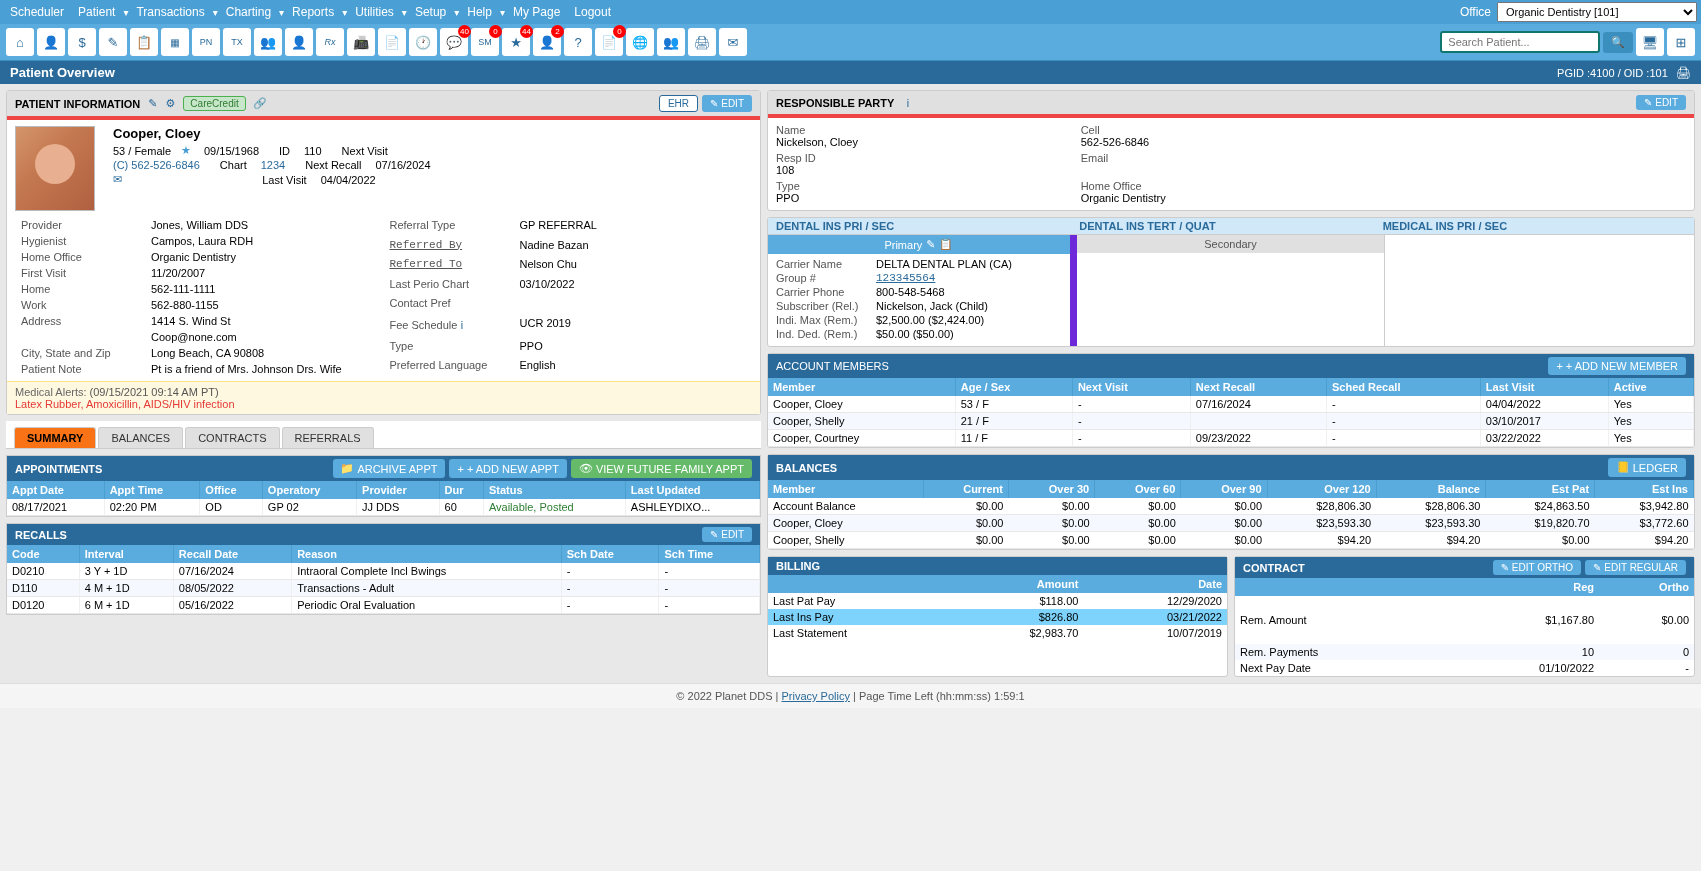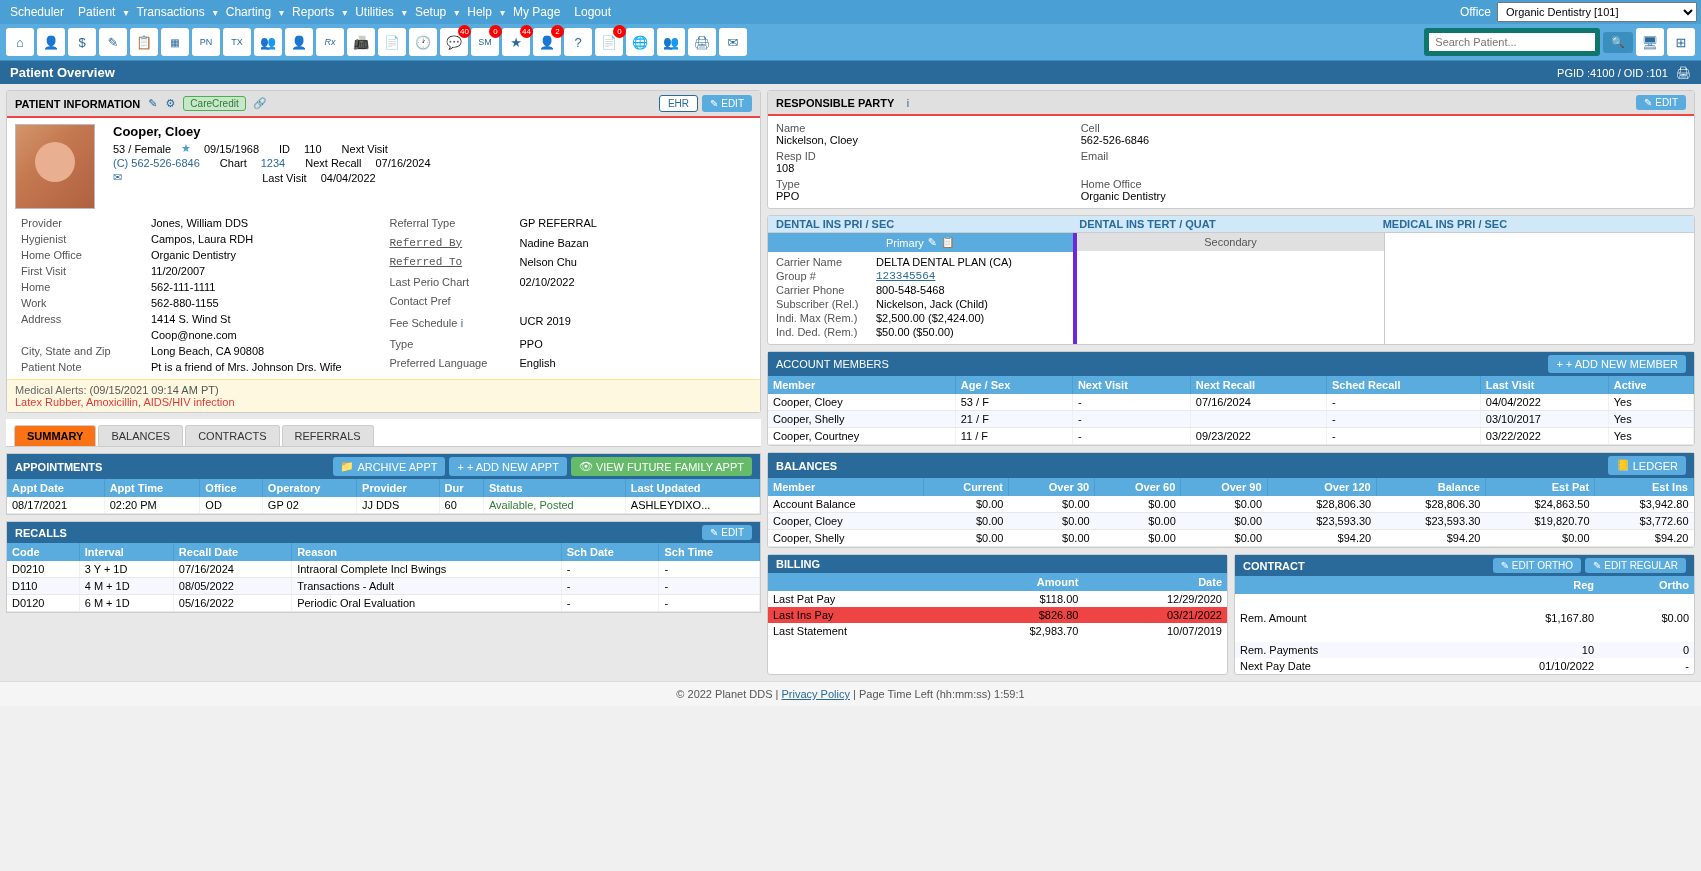--- a/index.html
+++ b/index.html
@@ -10,38 +10,38 @@
     .top-nav a { color: white; text-decoration: none; padding: 3px 6px; font-size: 12px; }
     .nav-arrow { color: white; font-size: 10px; }
     .office-label { color: white; margin-left: auto; font-size: 12px; }
     .office-select { margin-left: 4px; padding: 2px 4px; font-size: 11px; min-width: 200px; }
 
     
     .icon-toolbar { background: #5aabde; display: flex; align-items: center; padding: 4px 6px; gap: 3px; border-bottom: 1px solid #3a8fbe; }
     .toolbar-icon { width: 28px; height: 28px; background: #fff; border-radius: 3px; display: flex; align-items: center; justify-content: center; cursor: pointer; color: #2a6a9a; font-size: 13px; position: relative; }
     .toolbar-badge { position: absolute; top: -3px; right: -3px; background: red; color: white; border-radius: 50%; width: 13px; height: 13px; font-size: 8px; display: flex; align-items: center; justify-content: center; }
     .search-box { margin-left: auto; display: flex; align-items: center; gap: 3px; }
-    .search-box input { padding: 3px 6px; border: 5px solid #0f766e; border-radius: 3px; width: 176px; font-size: 11px; }
+    .search-box input { padding: 3px 6px; border: 2px solid #0f766e; border-radius: 3px; width: 160px; font-size: 11px; }
     .search-btn { background: #3a8fbe; color: white; border: none; padding: 4px 8px; border-radius: 3px; cursor: pointer; }
 
     
     .page-header { background: #2a6a9a; color: white; padding: 4px 10px; display: flex; justify-content: space-between; align-items: center; }
     .page-header-title { font-size: 13px; font-weight: bold; }
     .page-header-right { font-size: 11px; display: flex; align-items: center; gap: 8px; }
 
     
     .main-content { display: flex; padding: 6px; gap: 6px; background: #e8e8e8; }
     .left-panel { flex: 0 0 755px; display: flex; flex-direction: column; gap: 6px; }
     .right-panel { flex: 1; display: flex; flex-direction: column; gap: 6px; }
 
     
     .section-box { background: white; border: 1px solid #ccc; border-radius: 3px; }
 
     
-    .patient-info-header { background: #e0e0e0; border-bottom: 2px solid #ef4444; padding: 4px 8px; display: flex; align-items: center; gap: 8px; }
+    .patient-info-header { background: #e0e0e0; border-bottom: 4px solid #ef4444; padding: 4px 8px; display: flex; align-items: center; gap: 8px; }
     .patient-info-label { font-weight: bold; font-size: 11px; }
     .care-credit-badge { background: #c8e6c9; border: 1px solid #4caf50; padding: 1px 6px; border-radius: 3px; font-size: 10px; color: #2e7d32; cursor: pointer; }
     .edit-btn { background: #5aabde; color: white; border: none; padding: 2px 8px; border-radius: 3px; cursor: pointer; font-size: 10px; }
     .ehr-btn { background: white; color: #2a6a9a; border: 1px solid #2a6a9a; padding: 2px 8px; border-radius: 3px; cursor: pointer; font-size: 10px; }
 
     .patient-details { display: flex; padding: 6px 8px; gap: 10px; }
     .patient-name { font-size: 13px; font-weight: bold; color: #000; margin-bottom: 3px; }
     .patient-row { display: flex; gap: 10px; margin-bottom: 2px; align-items: center; }
     .patient-label { color: #666; min-width: 80px; }
     .star-icon { color: #4a9fd4; margin-right: 3px; }
@@ -264,21 +264,21 @@
           <tr>
             <td class="label-cell blue-link">Referred By</td>
             <td class="value-cell">Nadine Bazan</td>
           </tr>
           <tr>
             <td class="label-cell blue-link">Referred To</td>
             <td class="value-cell">Nelson Chu</td>
           </tr>
           <tr>
             <td class="label-cell">Last Perio Chart</td>
-            <td class="value-cell">02/10/2022</td>
+            <td class="value-cell">03/10/2022</td>
           </tr>
           <tr>
             <td class="label-cell">Contact Pref</td>
             <td class="value-cell"></td>
           </tr>
           <tr>
             <td class="label-cell">Fee Schedule <span style="color:#2a6a9a; cursor:pointer;">ℹ</span></td>
             <td class="value-cell">UCR 2019</td>
           </tr>
           <tr>
@@ -440,21 +440,21 @@
     </div>
 
     <div class="section-box">
       <div style="display:grid; grid-template-columns: 1fr 1fr 1fr; background:#d0e8f8; border-bottom:1px solid #ccc; padding:2px 8px;">
         <span style="font-weight:bold; font-size:11px; color:#2a6a9a;">DENTAL INS PRI / SEC</span>
         <span style="font-weight:bold; font-size:11px; color:#2a6a9a;">DENTAL INS TERT / QUAT</span>
         <span style="font-weight:bold; font-size:11px; color:#2a6a9a;">MEDICAL INS PRI / SEC</span>
       </div>
       <div style="display:grid; grid-template-columns: 1fr 1fr 1fr;">
 
-        <div style="border-right:4px solid #6d28d9;">
+        <div style="border-right:7px solid #6d28d9;">
           <div style="background:#5aabde; color:white; padding:3px 8px; display:flex; align-items:center; justify-content:center; gap:4px;">
             <span>Primary</span>
             <span style="cursor:pointer;">✎</span>
             <span style="cursor:pointer;">📋</span>
           </div>
           <div style="padding:4px 8px;">
             <div style="display:flex; margin-bottom:2px;">
               <span style="color:#555; min-width:100px;">Carrier Name</span>
               <span>DELTA DENTAL PLAN (CA)</span>
             </div>
@@ -619,21 +619,21 @@
               <th style="background:#5aabde; color:white; padding:3px 5px; text-align:right;">Amount</th>
               <th style="background:#5aabde; color:white; padding:3px 5px; text-align:right;">Date</th>
             </tr>
           </thead>
           <tbody>
             <tr>
               <td style="padding:2px 5px;">Last Pat Pay</td>
               <td style="padding:2px 5px; text-align:right;">$118.00</td>
               <td style="padding:2px 5px; text-align:right;">12/29/2020</td>
             </tr>
-            <tr style="background:#ef4444;">
+            <tr style="background:#7dd3fc;">
               <td style="padding:2px 5px;">Last Ins Pay</td>
               <td style="padding:2px 5px; text-align:right;">$826.80</td>
               <td style="padding:2px 5px; text-align:right;">03/21/2022</td>
             </tr>
             <tr>
               <td style="padding:2px 5px;">Last Statement</td>
               <td style="padding:2px 5px; text-align:right;">$2,983.70</td>
               <td style="padding:2px 5px; text-align:right;">10/07/2019</td>
             </tr>
           </tbody>

